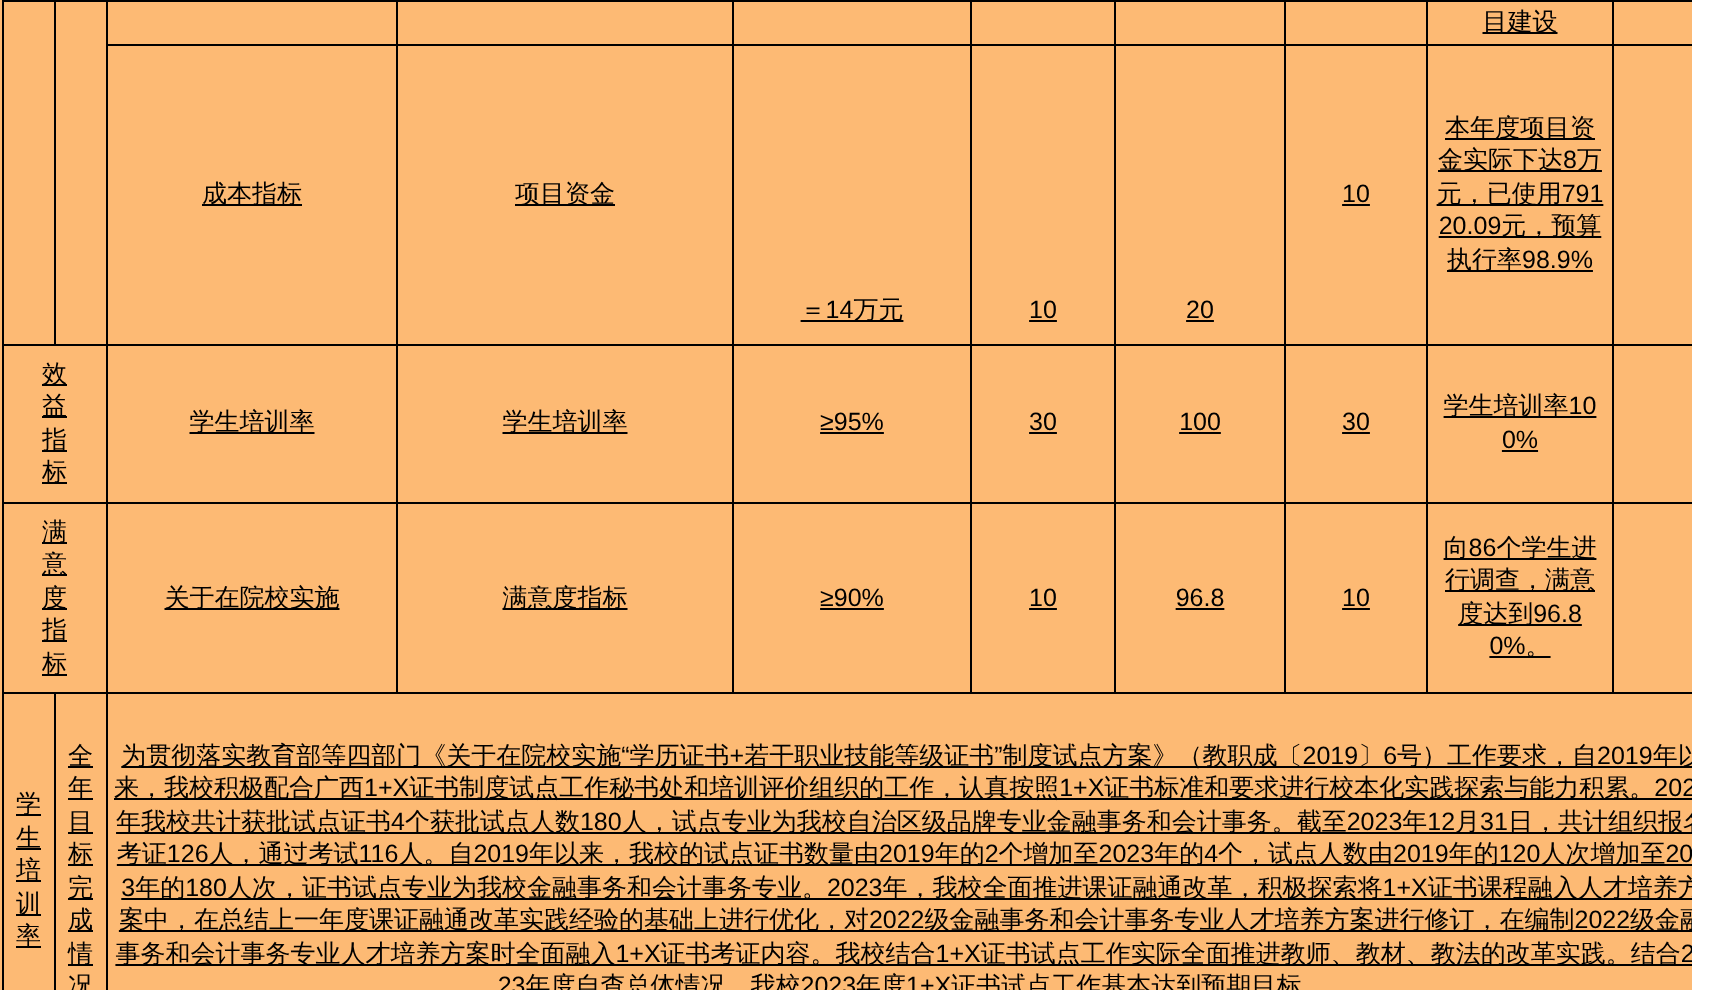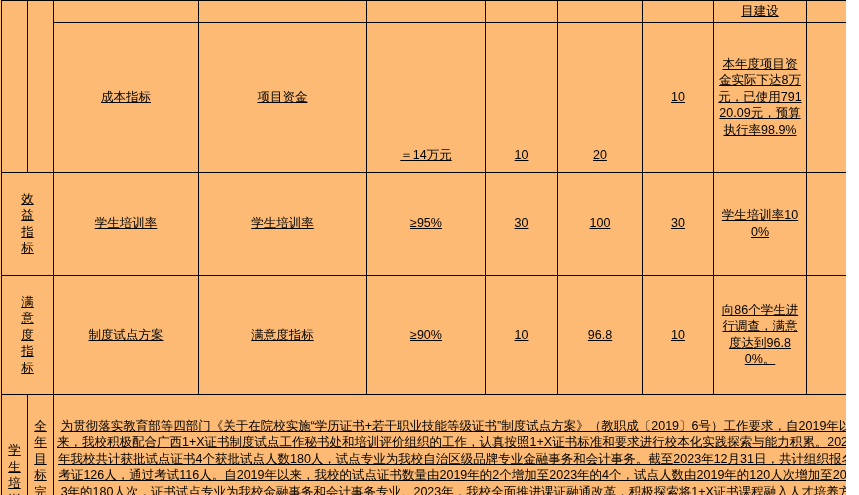--- a/index.html
+++ b/index.html
@@ -36,24 +36,24 @@
   }
   td.vtext {
     font-size: 12.5px;
     line-height: 1.15;
     letter-spacing: 0;
     padding: 2px 1px;
   }
   td.vtext .vwrap {
     display: block;
     width: 13px;
-    margin: 16px auto;
+    margin: 4px auto;
     word-break: break-all;
     white-space: normal;
-    text-align: center;
+    text-align: left;
   }
   td.narrative {
     text-align: justify;
     text-justify: inter-ideograph;
     font-size: 12.7px;
     line-height: 1.42;
     padding: 3px 4px 3px 4px;
     vertical-align: top;
   }
   td.note {
@@ -126,21 +126,21 @@
       <td>100</td>
       <td>30</td>
       <td class="note-mid">学生培训率100%</td>
       <td></td>
     </tr>
 
     <tr style="height:78px">
       <td class="vtext" colspan="2">
         <span class="vwrap">满意度指标</span>
       </td>
-      <td>制度试点方案</td>
+      <td>关于在院校实施</td>
       <td>满意度指标</td>
       <td>≥90%</td>
       <td>10</td>
       <td>96.8</td>
       <td>10</td>
       <td class="note-mid">向86个学生进行调查，满意度达到96.80%。</td>
       <td></td>
     </tr>
 
     <tr style="height:178px">

